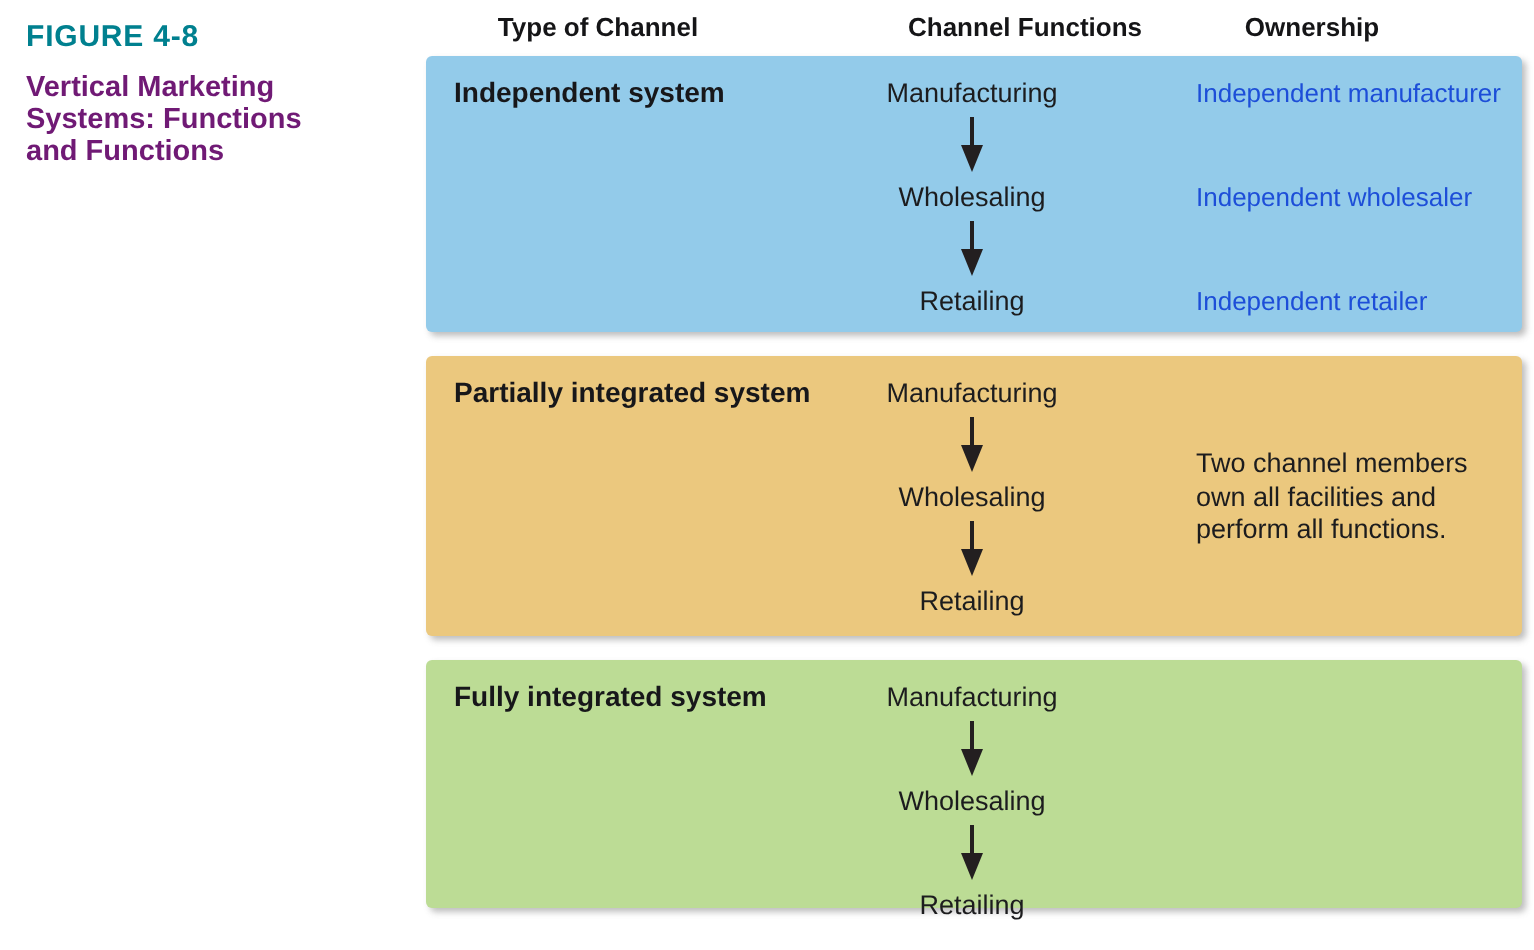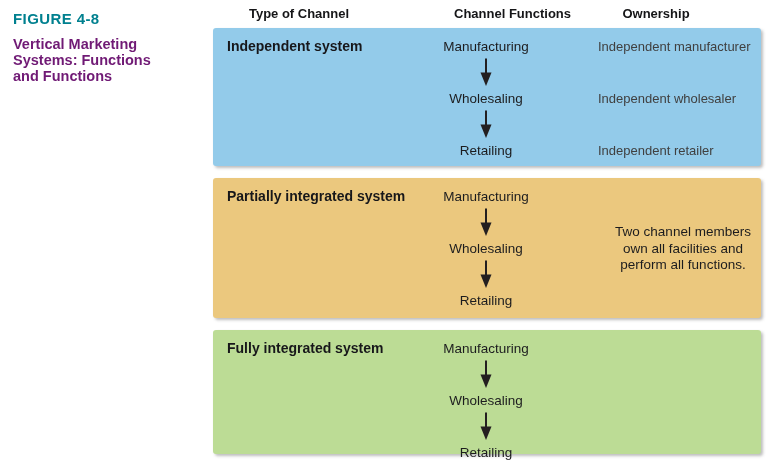--- a/index.html
+++ b/index.html
@@ -65,29 +65,29 @@
   .f1 { top:11px; } .f2 { top:63px; } .f3 { top:115px; }
 
   .func-arrow {
     position:absolute; left:263px; width:20px;
     text-align:center; line-height:0;
   }
   .a1 { top:30px; } .a2 { top:82px; }
 
   .own-label {
     position:absolute; left:385px; width:163px;
-    font-size:13px; color:#404040;
+    font-size:13px; color:#1d4ed8;
   }
   .o1 { top:11px; } .o2 { top:63px; } .o3 { top:115px; }
 
   .own-note {
     position:absolute; left:385px; width:170px;
     font-size:13.5px; line-height:16.5px; color:#1c1c1e;
   }
-  .note-partially { top:46px;text-align:center; }
+  .note-partially { top:46px; }
   .note-fully { top:34px; }
 </style>
 </head>
 <body>
 
 <div class="side-caption">
   <div class="figure-label">FIGURE 4-8</div>
   <div class="figure-title">
     <div>Vertical Marketing</div>
     <div>Systems: Functions</div>

